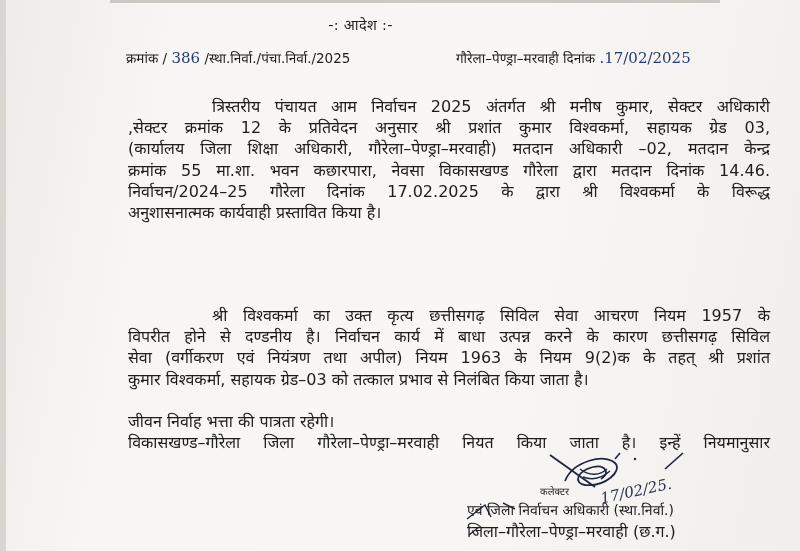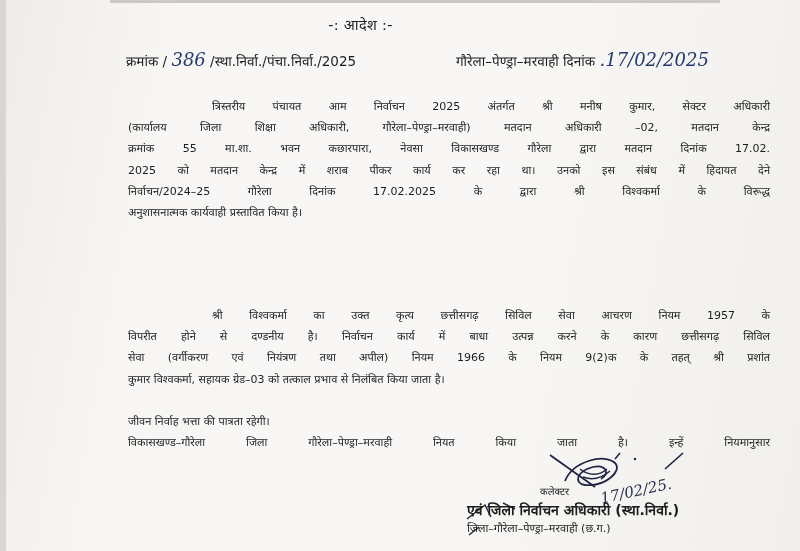--- a/index.html
+++ b/index.html
@@ -25,48 +25,48 @@
     .title {
       position:absolute; left:0; top:14px; width:721px; text-align:center;
       font-size:14.5px; letter-spacing:0.3px;
     }
     .refline {
       position:absolute; top:49px; font-size:13.5px; white-space:nowrap;
     }
     .ref-left { left:126px; }
     .ref-right { left:456px; }
     .hand {
-      font-family:"DejaVu Serif", serif; font-style:italic; color:#243a6e;
-      font-size:18px;
+      font-family:"DejaVu Serif", serif; color:#243a6e;
+      font-size:15px;
     }
     .body {
-      position:absolute; left:128px; width:642px; font-size:11px;
+      position:absolute; left:128px; width:642px; font-size:16px;
       line-height:21.2px; text-align:justify; text-align-last:left;
     }
     .p1 { top:96px; }
     .p2 { top:305px; }
     .p3 { top:411px; }
     .line { display:block; white-space:nowrap; text-align:justify; text-align-last:justify; }
     .line.last { text-align-last:left; }
     .indent { padding-left:84px; }
     .sig {
       position:absolute; left:455px; top:447px; width:330px; height:100px;
     }
     .sig-date {
       position:absolute; left:600px; top:482px; transform:rotate(-12deg);
       font-family:"DejaVu Serif", serif; font-style:italic; color:#28304f; font-size:15px;
     }
     .sig-label1 {
       position:absolute; left:540px; top:484px; font-size:10px;
     }
     .sig-label2 {
-      position:absolute; left:467px; top:500px; font-size:14px;font-weight:bold;
+      position:absolute; left:467px; top:500px; font-size:14px;
     }
     .sig-label3 {
-      position:absolute; left:467px; top:520px; font-size:11px;
+      position:absolute; left:467px; top:520px; font-size:16px;
     }
   </style>
 </head>
 <body>
 
 <div class="page">
   <div class="edge"></div>
   <div class="topline"></div>
 
   <div class="title">-: आदेश :-</div>
@@ -76,31 +76,31 @@
     <span class="hand">386</span>
     <span>/स्था.निर्वा./पंचा.निर्वा./2025</span>
   </div>
   <div class="refline ref-right">
     <span>गौरेला–पेण्ड्रा–मरवाही दिनांक</span>
     <span class="hand">.17/02/2025</span>
   </div>
 
   <div class="body p1">
     <span class="line indent">त्रिस्तरीय पंचायत आम निर्वाचन 2025 अंतर्गत श्री मनीष कुमार, सेक्टर अधिकारी</span>
+    <span class="line">,सेक्टर क्रमांक 12 के प्रतिवेदन अनुसार श्री प्रशांत कुमार विश्वकर्मा, सहायक ग्रेड 03,</span>
     <span class="line">(कार्यालय जिला शिक्षा अधिकारी, गौरेला–पेण्ड्रा–मरवाही) मतदान अधिकारी –02, मतदान केन्द्र</span>
-    <span class="line">क्रमांक 55 मा.शा. भवन कछारपारा, नेवसा विकासखण्ड गौरेला द्वारा मतदान दिनांक 17.02.</span>
-    <span class="line">2025 को मतदान केन्द्र में शराब पीकर कार्य कर रहा था। उनको इस संबंध में हिदायत देने</span>
+    <span class="line">क्रमांक 55 मा.शा. भवन कछारपारा, नेवसा विकासखण्ड गौरेला द्वारा मतदान दिनांक 14.46.</span>
     <span class="line">निर्वाचन/2024–25 गौरेला दिनांक 17.02.2025 के द्वारा श्री विश्वकर्मा के विरूद्ध</span>
     <span class="line last">अनुशासनात्मक कार्यवाही प्रस्तावित किया है।</span>
   </div>
 
   <div class="body p2">
     <span class="line indent">श्री विश्वकर्मा का उक्त कृत्य छत्तीसगढ़ सिविल सेवा आचरण नियम 1957 के</span>
     <span class="line">विपरीत होने से दण्डनीय है। निर्वाचन कार्य में बाधा उत्पन्न करने के कारण छत्तीसगढ़ सिविल</span>
-    <span class="line">सेवा (वर्गीकरण एवं नियंत्रण तथा अपील) नियम 1966 के नियम 9(2)क के तहत् श्री प्रशांत</span>
+    <span class="line">सेवा (वर्गीकरण एवं नियंत्रण तथा अपील) नियम 1963 के नियम 9(2)क के तहत् श्री प्रशांत</span>
     <span class="line last">कुमार विश्वकर्मा, सहायक ग्रेड–03 को तत्काल प्रभाव से निलंबित किया जाता है।</span>
   </div>
 
   <div class="body p3">
     <span class="line last">जीवन निर्वाह भत्ता की पात्रता रहेगी।</span>
     <span class="line">विकासखण्ड–गौरेला जिला गौरेला–पेण्ड्रा–मरवाही नियत किया जाता है। इन्हें नियमानुसार</span>
   </div>
 
   <svg class="sig" width="330" height="100" viewBox="0 0 330 100">
     <path d="M95 8 L140 40" stroke="#1f2542" stroke-width="1.8" fill="none"></path>

